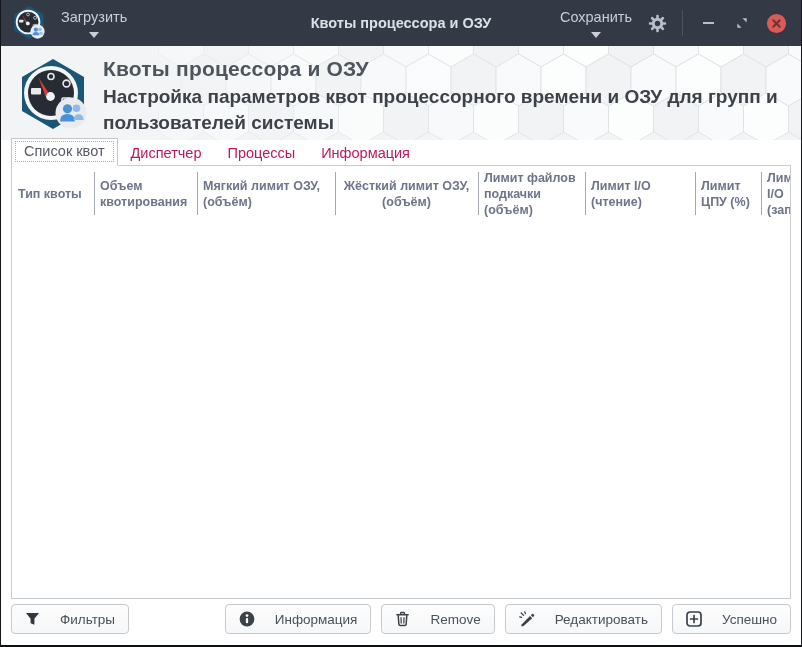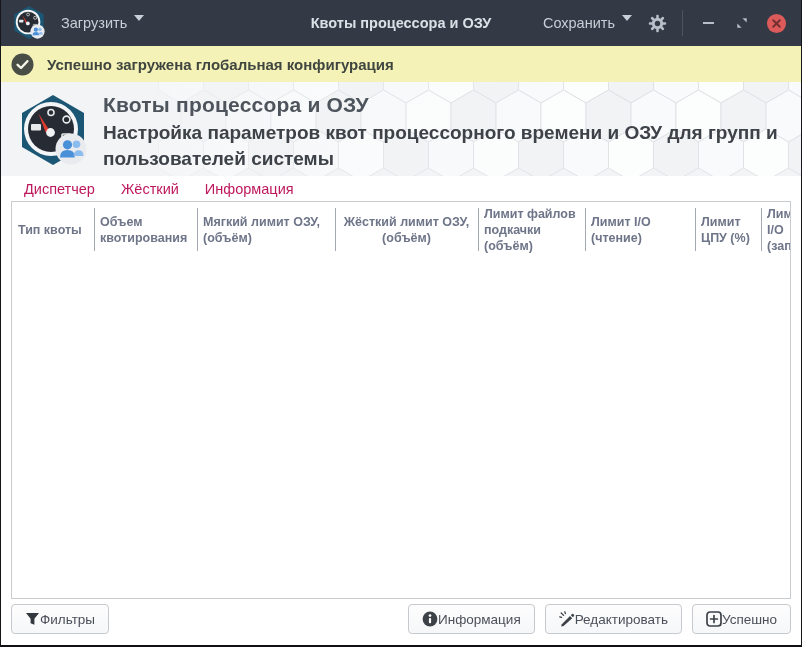--- a/index.html
+++ b/index.html
@@ -19,22 +19,22 @@
     height:46px; flex:0 0 46px;
     background:#343a45;
     display:flex; align-items:center;
     position:relative;
     padding:0 12px 0 10px;
   }
   .tb-left { display:flex; align-items:center; gap:10px; z-index:2; }
   .app-icon { width:36px; height:36px; display:flex; }
   .tb-menu-btn {
     background:none; border:none; color:#c9ced7; font-size:14.5px;
-    display:flex; align-items:flex-start; gap:7px; cursor:pointer;
-    font-family:inherit; padding:6px 4px;
+    display:flex; align-items:center; gap:7px; cursor:pointer;
+    font-family:inherit; padding:6px 4px;flex-direction:column;
   }
   .caret {
     width:0; height:0; display:inline-block;
     border-left:5px solid transparent; border-right:5px solid transparent;
     border-top:6px solid #c9ced7;
   }
   .tb-title {
     position:absolute; left:0; right:0; text-align:center;
     color:#dbe0e7; font-weight:bold; font-size:14.5px; pointer-events:none;
   }
@@ -120,21 +120,21 @@
   .th:nth-child(7){ flex:0 0 66px; }
   .th:nth-child(8){ flex:0 0 70px; }
   .tbody { flex:1; background:#fff; }
 
   
   .actionbar {
     flex:0 0 46px; display:flex; align-items:center; gap:10px;
     padding:5px 10px 11px;
   }
   .act-btn {
-    height:30px; display:flex; align-items:center; gap:0;
+    height:30px; display:flex; align-items:center; gap:20px;
     padding:0 13px; background:linear-gradient(#fdfdfe,#f6f7f8);
     border:1px solid #c6c9cd; border-radius:4px; cursor:pointer;
     font-family:inherit; font-size:13.5px; color:#4a505a;
   }
   .act-btn svg { flex:0 0 auto; }
   .spacer { flex:1; }
 </style>
 </head>
 <body>
 
@@ -207,29 +207,20 @@
         <span style="display:flex;">
           <svg width="21" height="21" viewBox="0 0 22 22">
             <circle cx="11" cy="11" r="10" fill="#dc5a5a"></circle>
             <path d="M7.6 7.6 L14.4 14.4 M14.4 7.6 L7.6 14.4" stroke="#73302e" stroke-width="2.1" stroke-linecap="round"></path>
           </svg>
         </span>
       </button>
     </div>
   </div>
 
-  <div class="notification">
-    <span class="check-badge">
-      <svg width="23" height="23" viewBox="0 0 23 23">
-        <circle cx="11.5" cy="11.5" r="11" fill="#484e45"></circle>
-        <path d="M6.6 11.8 L10 15 L16.4 8.2" fill="none" stroke="#f7f6e8" stroke-width="2.4" stroke-linecap="round" stroke-linejoin="round"></path>
-      </svg>
-    </span>
-    <span class="notif-text">Успешно загружена глобальная конфигурация</span>
-  </div>
 
   <div class="header">
     <svg class="hexbg" id="hexbg" width="802" height="94">
       <defs>
           <polygon id="hex" points="0,-26 22.5,-13 22.5,13 0,26 -22.5,13 -22.5,-13"></polygon>
         </defs>
     <use href="#hex" x="180" y="-5" fill="#fcfdfd" stroke="#e0e3e6" stroke-width="1"></use>
         <use href="#hex" x="225" y="-5" fill="#f1f3f5" stroke="#e0e3e6" stroke-width="1"></use>
         <use href="#hex" x="270" y="-5" fill="#f8fafb" stroke="#e0e3e6" stroke-width="1"></use>
         <use href="#hex" x="315" y="-5" fill="#fcfdfd" stroke="#e0e3e6" stroke-width="1"></use>
@@ -294,22 +285,25 @@
         </svg>
       </div>
       <div>
         <div class="page-title">Квоты процессора и ОЗУ</div>
         <div class="page-subtitle">Настройка параметров квот процессорного времени и ОЗУ для групп и пользователей системы</div>
       </div>
     </div>
   </div>
 
   <div class="tabbar">
+    <div class="tab active">
+      <span class="tab-focus">Список квот</span>
+    </div>
     <div class="tab">Диспетчер</div>
-    <div class="tab">Жёсткий</div>
+    <div class="tab">Процессы</div>
     <div class="tab">Информация</div>
   </div>
 
   <div class="table-wrap">
     <div class="thead">
       <div class="th">Тип квоты</div>
       <div class="th">Объем квотирования</div>
       <div class="th">Мягкий лимит ОЗУ, (объём)</div>
       <div class="th">Жёсткий лимит ОЗУ, (объём)</div>
       <div class="th">Лимит файлов подкачки (объём)</div>
@@ -336,20 +330,31 @@
       <span style="display:flex;">
         <svg width="16" height="16" viewBox="0 0 16 16">
           <circle cx="8" cy="8" r="7.4" fill="#3c4248"></circle>
           <circle cx="8" cy="4.6" r="1.35" fill="#fff"></circle>
           <rect x="6.9" y="6.9" width="2.2" height="5.4" rx="1" fill="#fff"></rect>
         </svg>
       </span>
       <span>Информация</span>
     </button>
 
+    <button class="act-btn">
+      <span style="display:flex;">
+        <svg width="15" height="16" viewBox="0 0 16 17">
+          <path d="M2 4 H14" stroke="#3c4248" stroke-width="1.6" stroke-linecap="round"></path>
+          <path d="M6 3.6 V2.4 Q6 1.6 6.8 1.6 H9.2 Q10 1.6 10 2.4 V3.6" fill="none" stroke="#3c4248" stroke-width="1.5"></path>
+          <path d="M3.4 4.4 L4.1 14 Q4.2 15.4 5.6 15.4 H10.4 Q11.8 15.4 11.9 14 L12.6 4.4" fill="none" stroke="#3c4248" stroke-width="1.6"></path>
+          <path d="M6.4 7 L6.6 12.8 M9.6 7 L9.4 12.8" stroke="#3c4248" stroke-width="1.3" stroke-linecap="round"></path>
+        </svg>
+      </span>
+      <span>Remove</span>
+    </button>
 
     <button class="act-btn">
       <span style="display:flex;">
         <svg width="16" height="16" viewBox="0 0 16 16">
           <path d="M4.6 15 L2.2 15.4 L2.8 13.2 L11 5 L13.2 7.2 Z" fill="#3c4248"></path>
           <path d="M11.8 4.2 L13 3 Q13.6 2.4 14.3 3.1 L14.9 3.7 Q15.6 4.4 15 5 L14 6.2 Z" fill="#3c4248"></path>
           <path d="M2.2 2 L4.6 4.4 M5.8 0.8 L6.4 2.6 M0.8 5.8 L2.6 6.4" stroke="#3c4248" stroke-width="1.3" stroke-linecap="round"></path>
         </svg>
       </span>
       <span>Редактировать</span>

